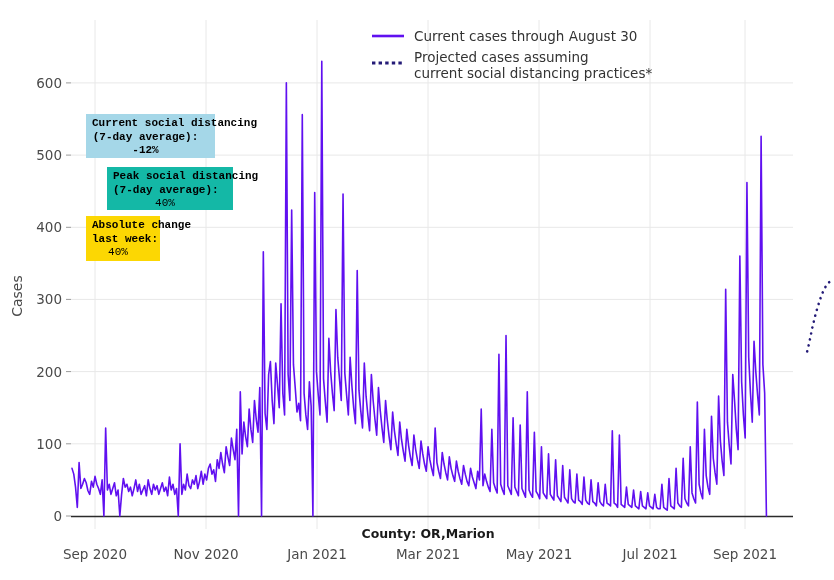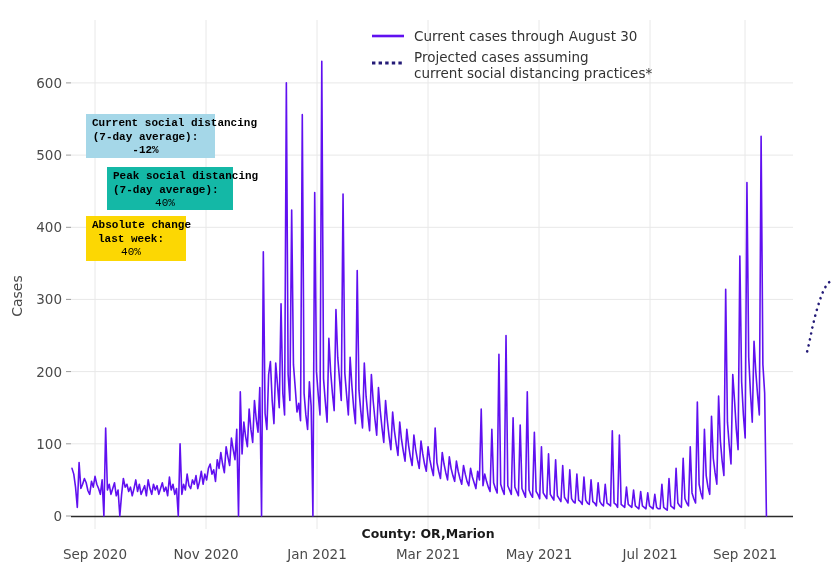--- a/index.html
+++ b/index.html
@@ -75,21 +75,21 @@
   #anno-current {
     left: 86px; top: 114px; width: 129px; height: 44px;
     background: #a5d7e8;
   }
   #anno-peak {
     left: 86px; top: 167px; width: 126px; height: 43px;
     background: #14b8a6;
     margin-left: 21px;
   }
   #anno-change {
-    left: 86px; top: 216px; width: 100px; height: 45px;
+    left: 86px; top: 216px; width: 74px; height: 45px;
     background: #fcd703;
   }
 </style>
 </head>
 <body>
 
 <div id="chart-root">
 
   <svg class="plot" viewBox="0 0 834 580">
     <rect x="0" y="0" width="834" height="580" fill="#ffffff"></rect>

